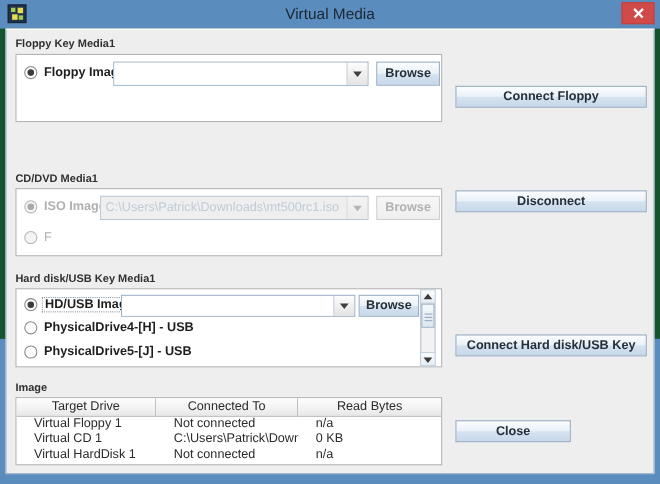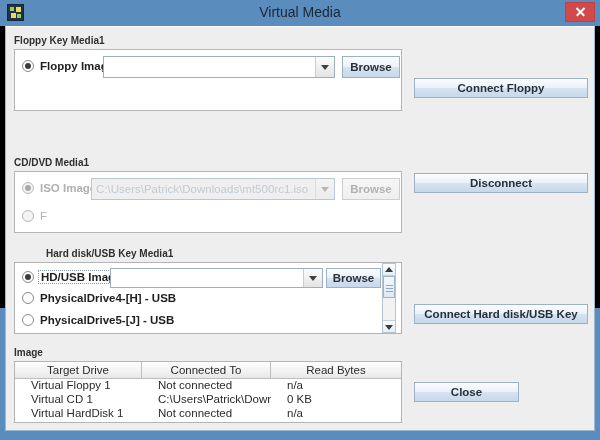--- a/index.html
+++ b/index.html
@@ -4,21 +4,21 @@
 <style>
   html,body{margin:0;padding:0;}
   body{
     width:600px;height:440px;overflow:hidden;
     background:#5b8cbe;
     font-family:"Liberation Sans","DejaVu Sans",sans-serif;
     -webkit-font-smoothing:none;
   }
   .window{
     position:absolute;left:0;top:0;width:600px;height:308px;
-    background:#000000;
+    background:#14532d;
     box-sizing:border-box;
   }
   
   .titlebar{
     position:absolute;left:0;top:0;width:600px;height:26px;
     background:#5b8cbe;
   }
   .app-icon{
     position:absolute;left:7px;top:4px;width:17px;height:17px;
     background:#20314a;border:1px solid #16243a;box-sizing:border-box;
@@ -222,21 +222,21 @@
 
     <div class="btn disabled" style="left:336px;top:151px;width:58px;height:22px;">Browse</div>
 
     <div class="radio-row" style="left:16px;top:183px;">
       <span class="radio disabled"></span>
       <span class="radio-label disabled">F</span>
     </div>
 
     <div class="btn" style="left:408px;top:146px;width:174px;height:20px;">Disconnect</div>
 
-    <div class="group-label" style="left:8px;top:221px;margin-left:32px;">Hard disk/USB Key Media1</div>
+    <div class="group-label" style="left:8px;top:221px;">Hard disk/USB Key Media1</div>
     <div class="panel" style="left:8px;top:235px;width:388px;height:72px;"></div>
 
     <div class="radio-row" style="left:16px;top:243px;">
       <span class="radio checked"></span>
       <span class="radio-label bold focused">HD/USB Image</span>
     </div>
 
     <div class="combo" style="left:104px;top:241px;width:213px;height:20px;">
       <div class="field"></div>
       <div class="arrow"></div>

